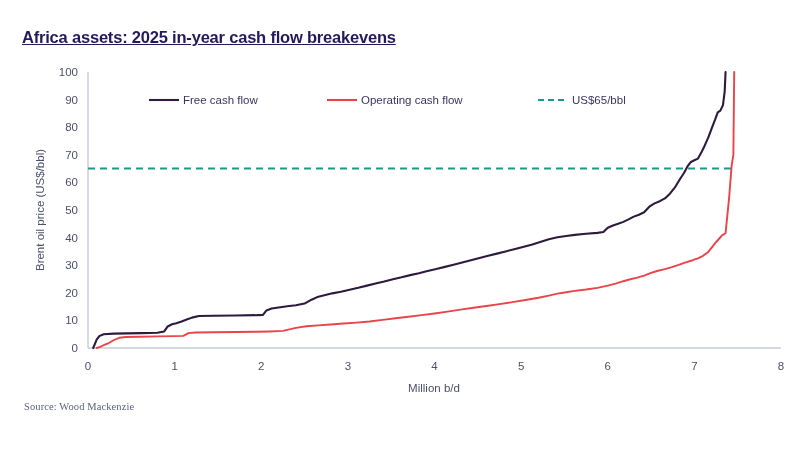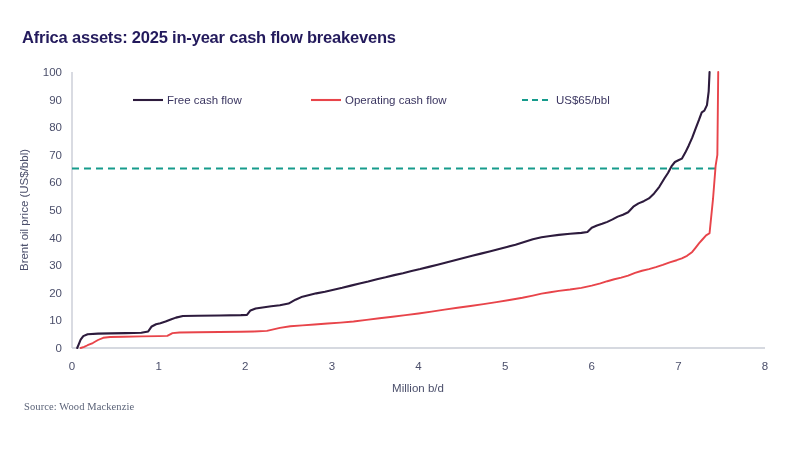--- a/index.html
+++ b/index.html
@@ -22,37 +22,39 @@
   }
   #chart-title {
     position: absolute;
     left: 22px;
     top: 28px;
     font-size: 16.5px;
     font-weight: bold;
     letter-spacing: -0.2px;
     color: #231a5c;
     white-space: nowrap;
+    text-decoration: underline;
   }
   #source-note {
     position: absolute;
     left: 24px;
     top: 401px;
     font-size: 10.5px;
     color: #5b6378;
     letter-spacing: 0.1px;
     white-space: nowrap;
     font-family: Liberation Serif, serif;
   }
   #plot-area {
     position: absolute;
     left: 0;
     top: 0;
     width: 692px;
     height: 450px;
+    padding-left: 16px;
   }
   svg#chart-svg {
     display: block;
     width: 800px;
     height: 450px;
   }
   .axis-tick-label {
     font-family: "Liberation Sans", sans-serif;
     font-size: 11.5px;
     fill: #4b4f6b;

